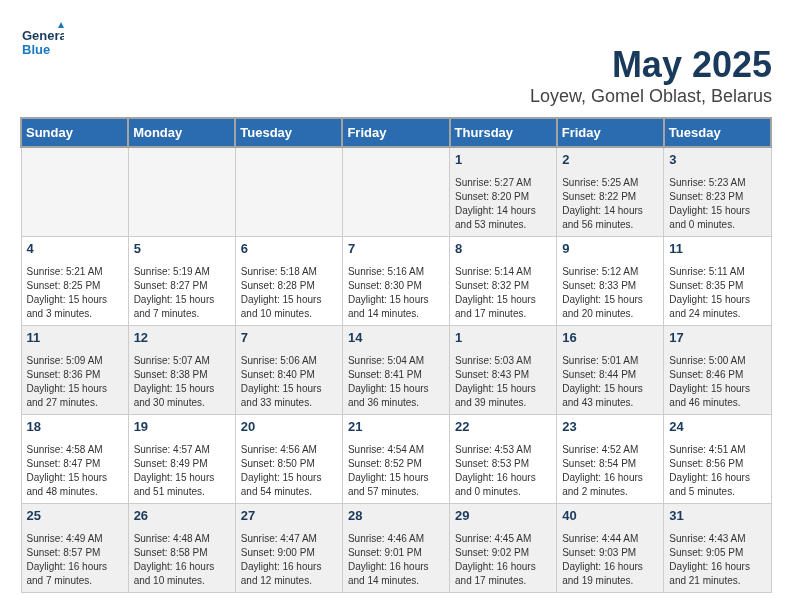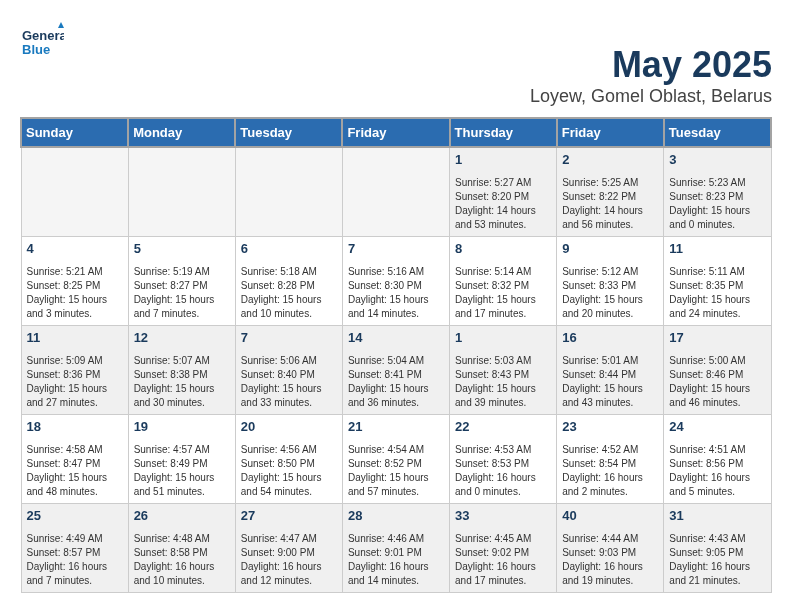--- a/index.html
+++ b/index.html
@@ -225,21 +225,21 @@
         </td>
         <td class="shaded">
           <span class="day-num">27</span>
           <div class="day-info">Sunrise: 4:47 AM<br>Sunset: 9:00 PM<br>Daylight: 16 hours<br>and 12 minutes.</div>
         </td>
         <td class="shaded">
           <span class="day-num">28</span>
           <div class="day-info">Sunrise: 4:46 AM<br>Sunset: 9:01 PM<br>Daylight: 16 hours<br>and 14 minutes.</div>
         </td>
         <td class="shaded">
-          <span class="day-num">33</span>
+          <span class="day-num">29</span>
           <div class="day-info">Sunrise: 4:45 AM<br>Sunset: 9:02 PM<br>Daylight: 16 hours<br>and 17 minutes.</div>
         </td>
         <td class="shaded">
           <span class="day-num">40</span>
           <div class="day-info">Sunrise: 4:44 AM<br>Sunset: 9:03 PM<br>Daylight: 16 hours<br>and 19 minutes.</div>
         </td>
         <td class="shaded">
           <span class="day-num">31</span>
           <div class="day-info">Sunrise: 4:43 AM<br>Sunset: 9:05 PM<br>Daylight: 16 hours<br>and 21 minutes.</div>
         </td>

